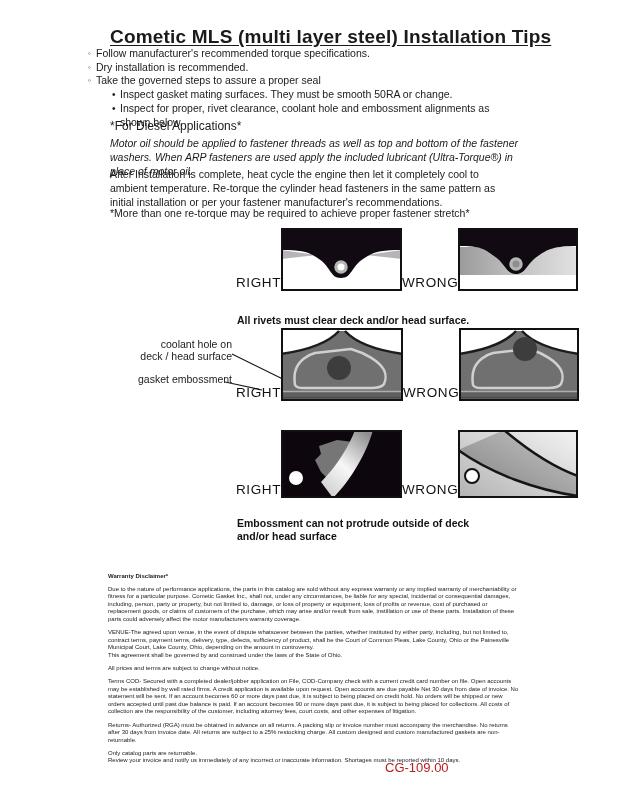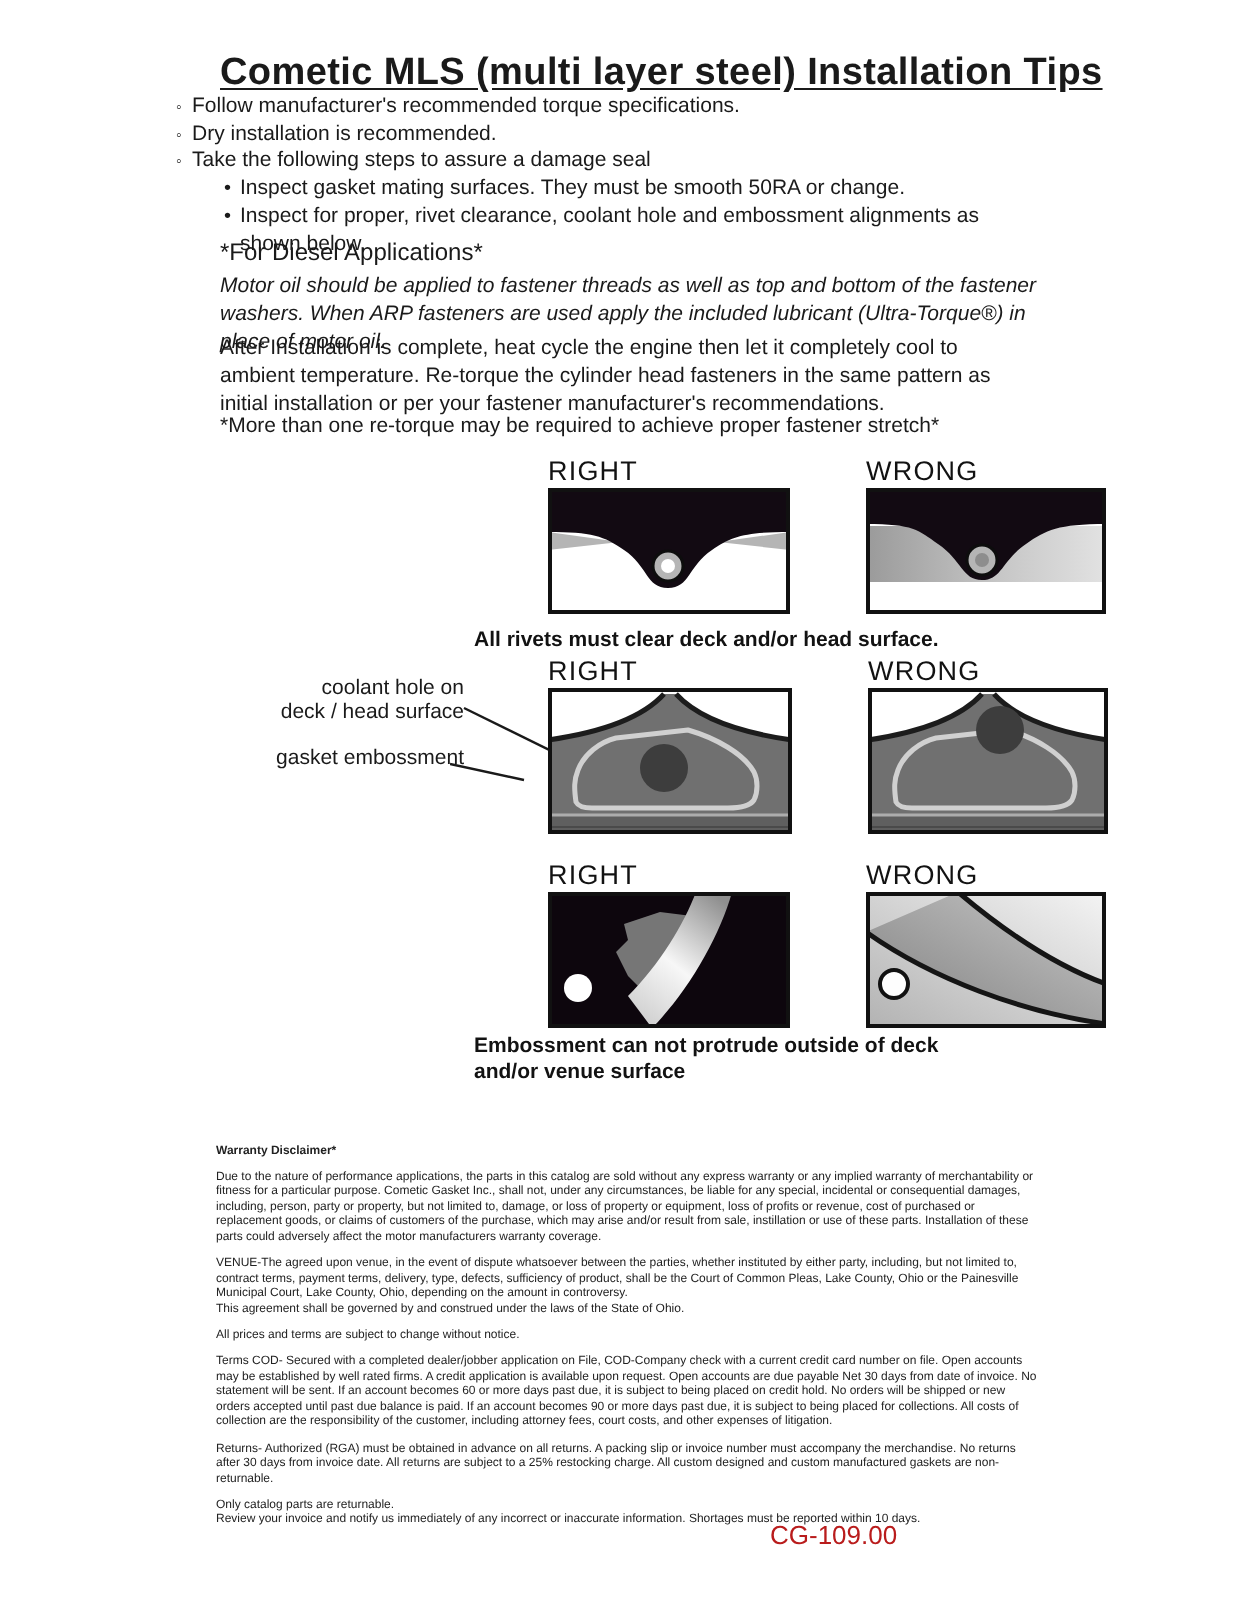--- a/index.html
+++ b/index.html
@@ -18,21 +18,21 @@
   .tip-row .marker{width:8px;flex:0 0 8px;font-size:8px;line-height:13.7px;}
   .tip-row.l2{margin-left:24px;}
   .tip-row.l2 .marker{font-size:10px;}
   .diesel-heading{position:absolute;left:110px;top:119px;font-size:12px;font-weight:normal;}
   .para{position:absolute;left:110px;width:408px;margin:0;font-size:10.5px;line-height:14.2px;}
   .p1{top:136px;font-style:italic;}
   .p2{top:167px;}
   .p3{top:206px;}
 
   .diagram-row{position:absolute;left:236px;width:250px;display:flex;justify-content:space-between;}
-  .dg-col{display:flex;flex-direction:column;align-items:flex-start;margin-left:38px;}
+  .dg-col{display:flex;flex-direction:row;align-items:flex-end;}
   .dg-header{font-size:13.5px;letter-spacing:.6px;color:#121212;margin-bottom:1px;}
   .dg-box{display:block;}
   .row1{top:228px;}
   .row2{top:328px;}
   .row3{top:430px;}
   .caption{position:absolute;font-size:10.5px;font-weight:bold;line-height:12.5px;color:#121212;}
   .cap1{left:237px;top:314px;width:250px;}
   .cap2{left:240px;top:421px;width:250px;}
   .cap3{left:237px;top:517px;width:235px;}
 
@@ -57,21 +57,21 @@
     <div class="tip-row l1">
       <span class="marker">◦</span>
       <span>Follow manufacturer's recommended torque specifications.</span>
     </div>
     <div class="tip-row l1">
       <span class="marker">◦</span>
       <span>Dry installation is recommended.</span>
     </div>
     <div class="tip-row l1">
       <span class="marker">◦</span>
-      <span>Take the following steps to assure a damage seal</span>
+      <span>Take the governed steps to assure a proper seal</span>
     </div>
     <div class="tip-row l2">
       <span class="marker">•</span>
       <span>Inspect gasket mating surfaces.  They must be smooth 50RA or change.</span>
     </div>
     <div class="tip-row l2">
       <span class="marker">•</span>
       <span>Inspect for proper, rivet clearance, coolant hole and embossment alignments as shown below.</span>
     </div>
   </div>
@@ -189,21 +189,21 @@
         </defs>
         <rect x="0" y="0" width="120" height="68" fill="url(#bgw)"></rect>
         <path d="M46,0 C72,22 98,38 120,46 L120,66 C78,60 34,44 0,20 Z" fill="url(#bandw)"></path>
         <path d="M46,0 C72,22 98,38 120,46" fill="none" stroke="#151515" stroke-width="2.5"></path>
         <path d="M0,20 C34,44 78,60 120,66" fill="none" stroke="#151515" stroke-width="2.5"></path>
         <circle cx="14" cy="46" r="7" fill="#fdfdfd" stroke="#111111" stroke-width="2"></circle>
         <rect x="1" y="1" width="118" height="66" fill="none" stroke="#111111" stroke-width="2"></rect>
       </svg>
     </div>
   </div>
-  <div class="caption cap3">Embossment can not protrude outside of deck and/or venue surface</div>
+  <div class="caption cap3">Embossment can not protrude outside of deck and/or head surface</div>
 
   <div class="warranty">
     <p class="w-head">Warranty Disclaimer*</p>
     <p>Due to the nature of performance applications, the parts in this catalog are sold without any express warranty or any implied warranty of merchantability or fitness for a particular purpose.  Cometic Gasket Inc., shall not, under any circumstances, be liable for any special, incidental or consequential damages, including, person, party or property, but not limited to, damage, or loss of property or equipment, loss of profits or revenue, cost of purchased or replacement goods, or claims of customers of the purchase, which may arise and/or result from sale, instillation or use of these parts.  Installation of these parts could adversely affect the motor manufacturers warranty coverage.</p>
     <p>VENUE-The agreed upon venue, in the event of dispute whatsoever between the parties, whether instituted by either party, including, but not limited to, contract terms, payment terms, delivery, type, defects, sufficiency of product, shall be the Court of Common Pleas, Lake County, Ohio or the Painesville Municipal Court, Lake County, Ohio, depending on the amount in controversy.
 This agreement shall be governed by and construed under the laws of the State of Ohio.</p>
     <p>All prices and terms are subject to change without notice.</p>
     <p>Terms COD- Secured with a completed dealer/jobber application on File, COD-Company check with a current credit card number on file.  Open accounts may be established by well rated firms.  A credit application is available upon request.  Open accounts are due payable Net 30 days from date of invoice.  No statement will be sent.  If an account becomes 60 or more days past due, it is subject to being placed on credit hold.  No orders will be shipped or new orders accepted until past due balance is paid.  If an account becomes 90 or more days past due, it is subject to being placed for collections.  All costs of collection are the responsibility of the customer, including attorney fees, court costs, and other expenses of litigation.</p>
     <p>Returns- Authorized (RGA) must be obtained in advance on all returns.  A packing slip or invoice number must accompany the merchandise.  No returns after 30 days from invoice date.  All returns are subject to a 25% restocking charge.  All custom designed and custom manufactured gaskets are non-returnable.</p>
     <p>Only catalog parts are returnable.

